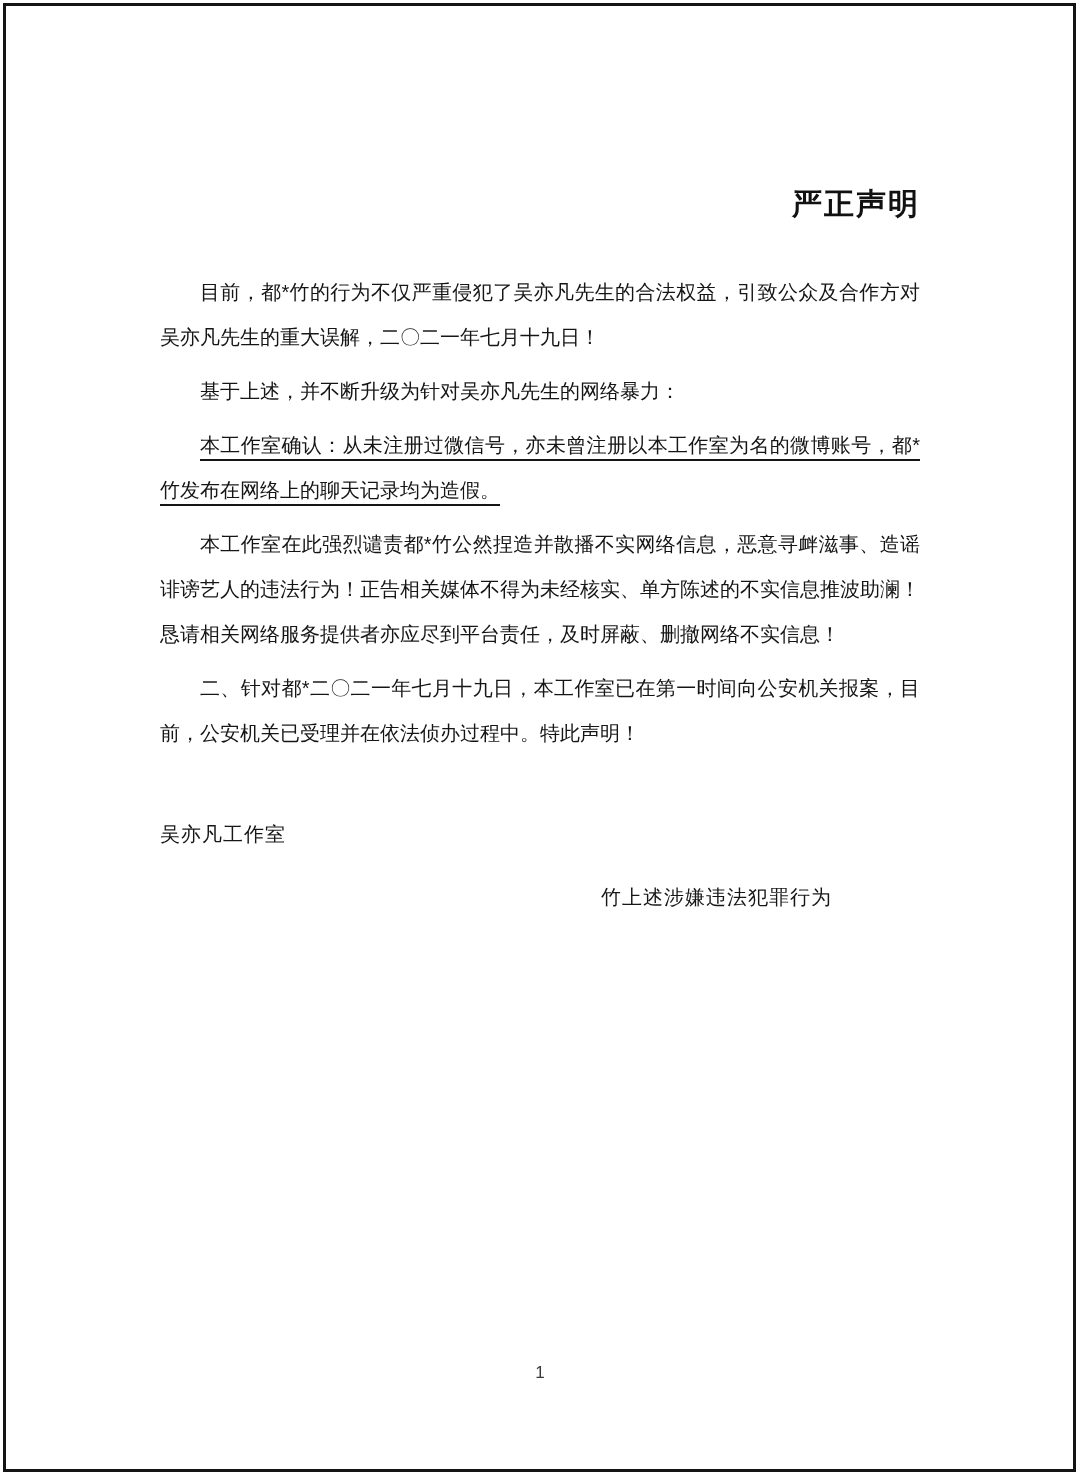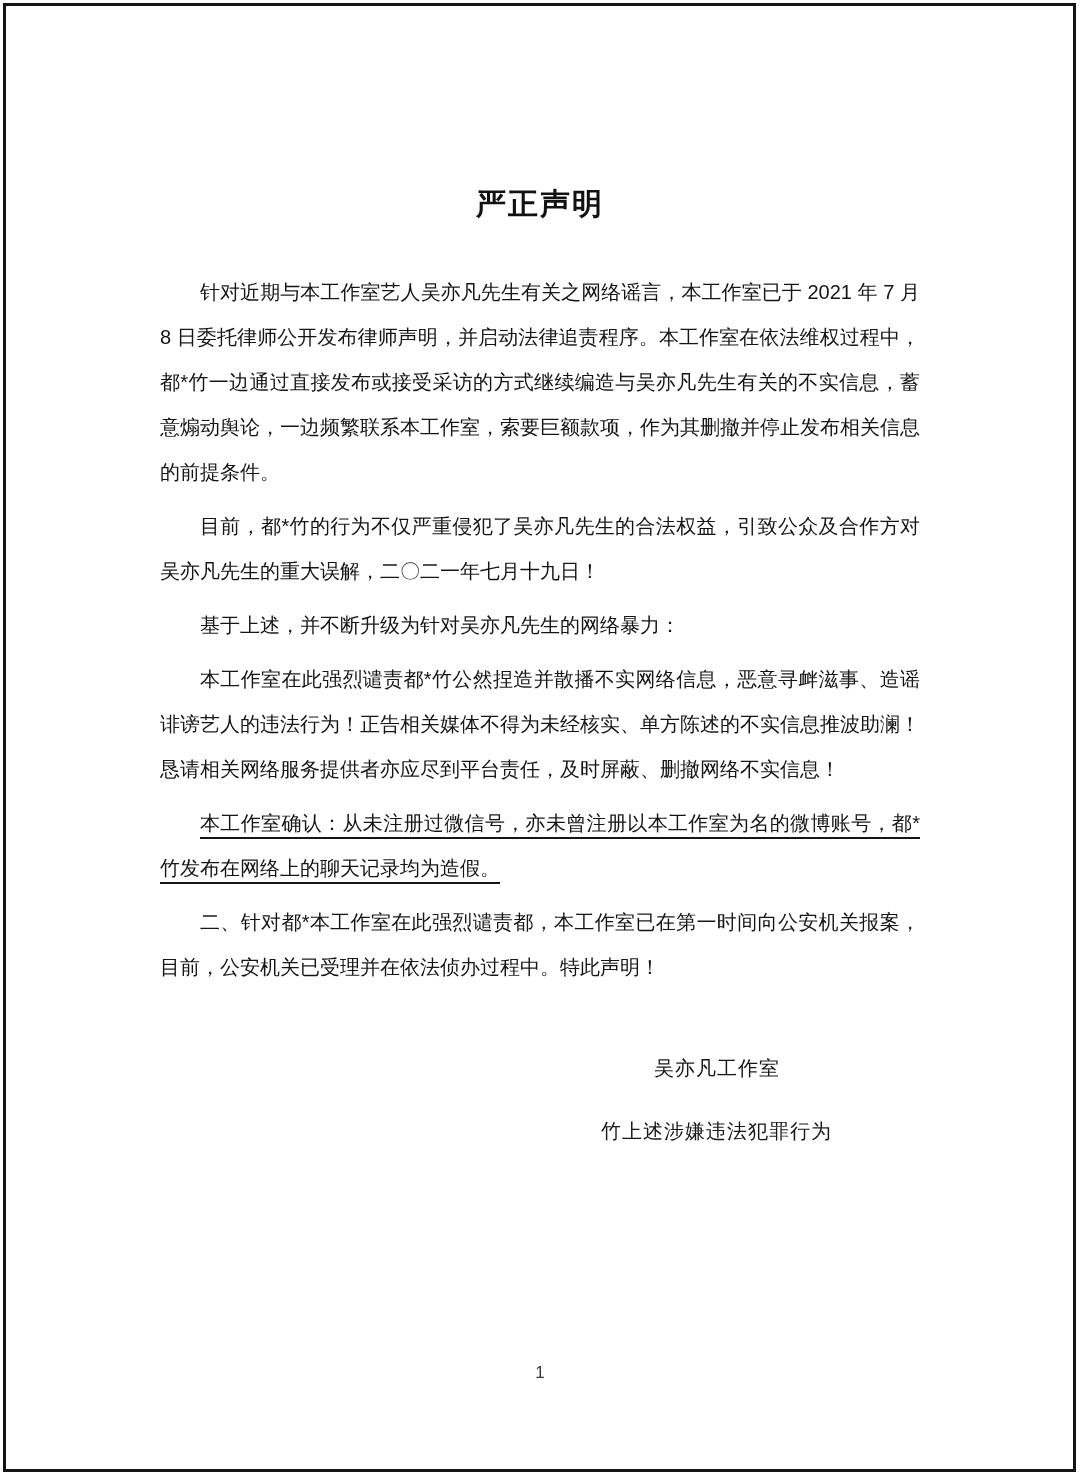--- a/index.html
+++ b/index.html
@@ -26,21 +26,21 @@
     box-sizing: border-box;
   }
   .content {
     position: absolute;
     left: 160px;
     right: 160px;
     top: 0;
   }
   .doc-title {
     margin: 186px 0 8px 0;
-    text-align: center;
+    text-align: right;
     font-size: 30px;
     line-height: 36px;
     font-weight: 700;
     letter-spacing: 2px;
     color: #111111;
   }
   .body-text {
     margin-top: 48px;
   }
   .para {
@@ -55,21 +55,20 @@
     text-decoration: underline;
     text-decoration-thickness: 2px;
     text-underline-offset: 7px;
   }
   .signature-block {
     margin-top: 56px;
   }
   .signature-line {
     font-size: 20px;
     line-height: 45px;
-    text-align: right;
     padding-right: 140px;
     letter-spacing: 1px;
   }
   .date-line {
     font-size: 20px;
     line-height: 45px;
     text-align: right;
     padding-right: 88px;
     letter-spacing: 1px;
     margin-top: 18px;
@@ -87,26 +86,25 @@
 </head>
 <body>
 
 <div class="page-frame"></div>
 
 <div class="content">
 
   <h1 class="doc-title">严正声明</h1>
 
   <div class="body-text">
-    <p class="para">针对近期与本工作室艺人吴亦凡先生有关之网络谣言，本工作室已于 2021 年 7 月 8 日委托律师公开发布律师声明，并启动法律追责程序。本工作室在依法维权过程中，都*竹一边通过直接发布或接受采访的方式继续编造与吴亦凡先生有关的不实信息，蓄意煽动舆论，一边频繁联系本工作室，索要巨额款项，作为其删撤并停止发布相关信息的前提条件。</p>
     <p class="para">目前，都*竹的行为不仅严重侵犯了吴亦凡先生的合法权益，引致公众及合作方对吴亦凡先生的重大误解，二〇二一年七月十九日！</p>
     <p class="para">基于上述，并不断升级为针对吴亦凡先生的网络暴力：</p>
+    <p class="para underlined">本工作室确认：从未注册过微信号，亦未曾注册以本工作室为名的微博账号，都*竹发布在网络上的聊天记录均为造假。</p>
     <p class="para">本工作室在此强烈谴责都*竹公然捏造并散播不实网络信息，恶意寻衅滋事、造谣诽谤艺人的违法行为！正告相关媒体不得为未经核实、单方陈述的不实信息推波助澜！恳请相关网络服务提供者亦应尽到平台责任，及时屏蔽、删撤网络不实信息！</p>
-    <p class="para underlined">本工作室确认：从未注册过微信号，亦未曾注册以本工作室为名的微博账号，都*竹发布在网络上的聊天记录均为造假。</p>
-    <p class="para">二、针对都*本工作室在此强烈谴责都，本工作室已在第一时间向公安机关报案，目前，公安机关已受理并在依法侦办过程中。特此声明！</p>
+    <p class="para">二、针对都*二〇二一年七月十九日，本工作室已在第一时间向公安机关报案，目前，公安机关已受理并在依法侦办过程中。特此声明！</p>
   </div>
 
   <div class="signature-block">
     <div class="signature-line">吴亦凡工作室</div>
     <div class="date-line">竹上述涉嫌违法犯罪行为</div>
   </div>
 
 </div>
 
 <div class="page-number">1</div>

